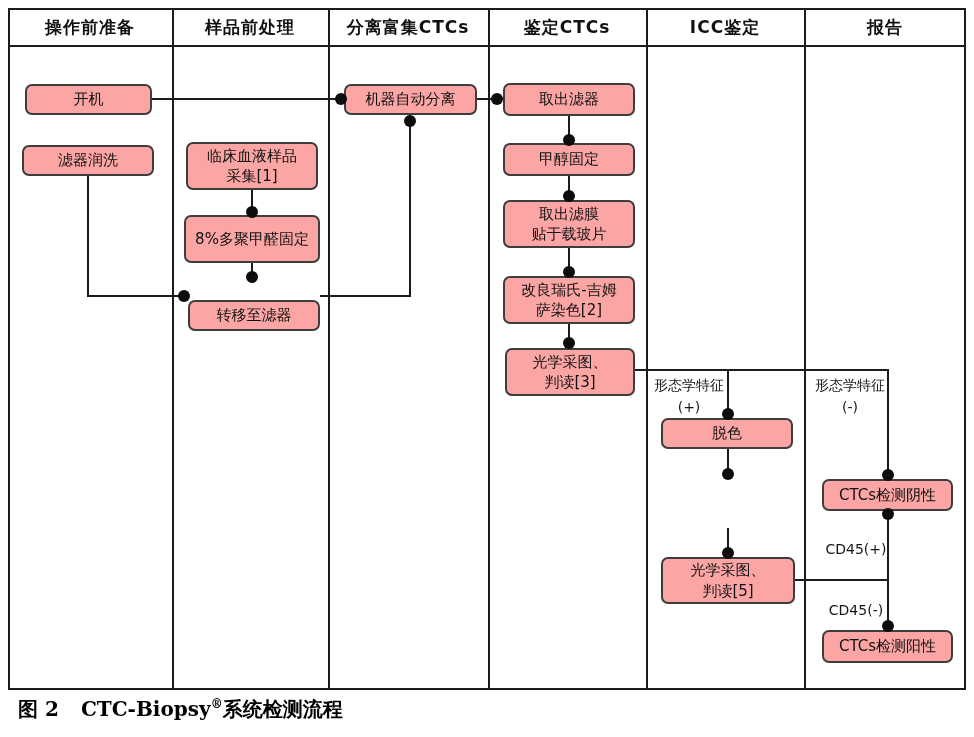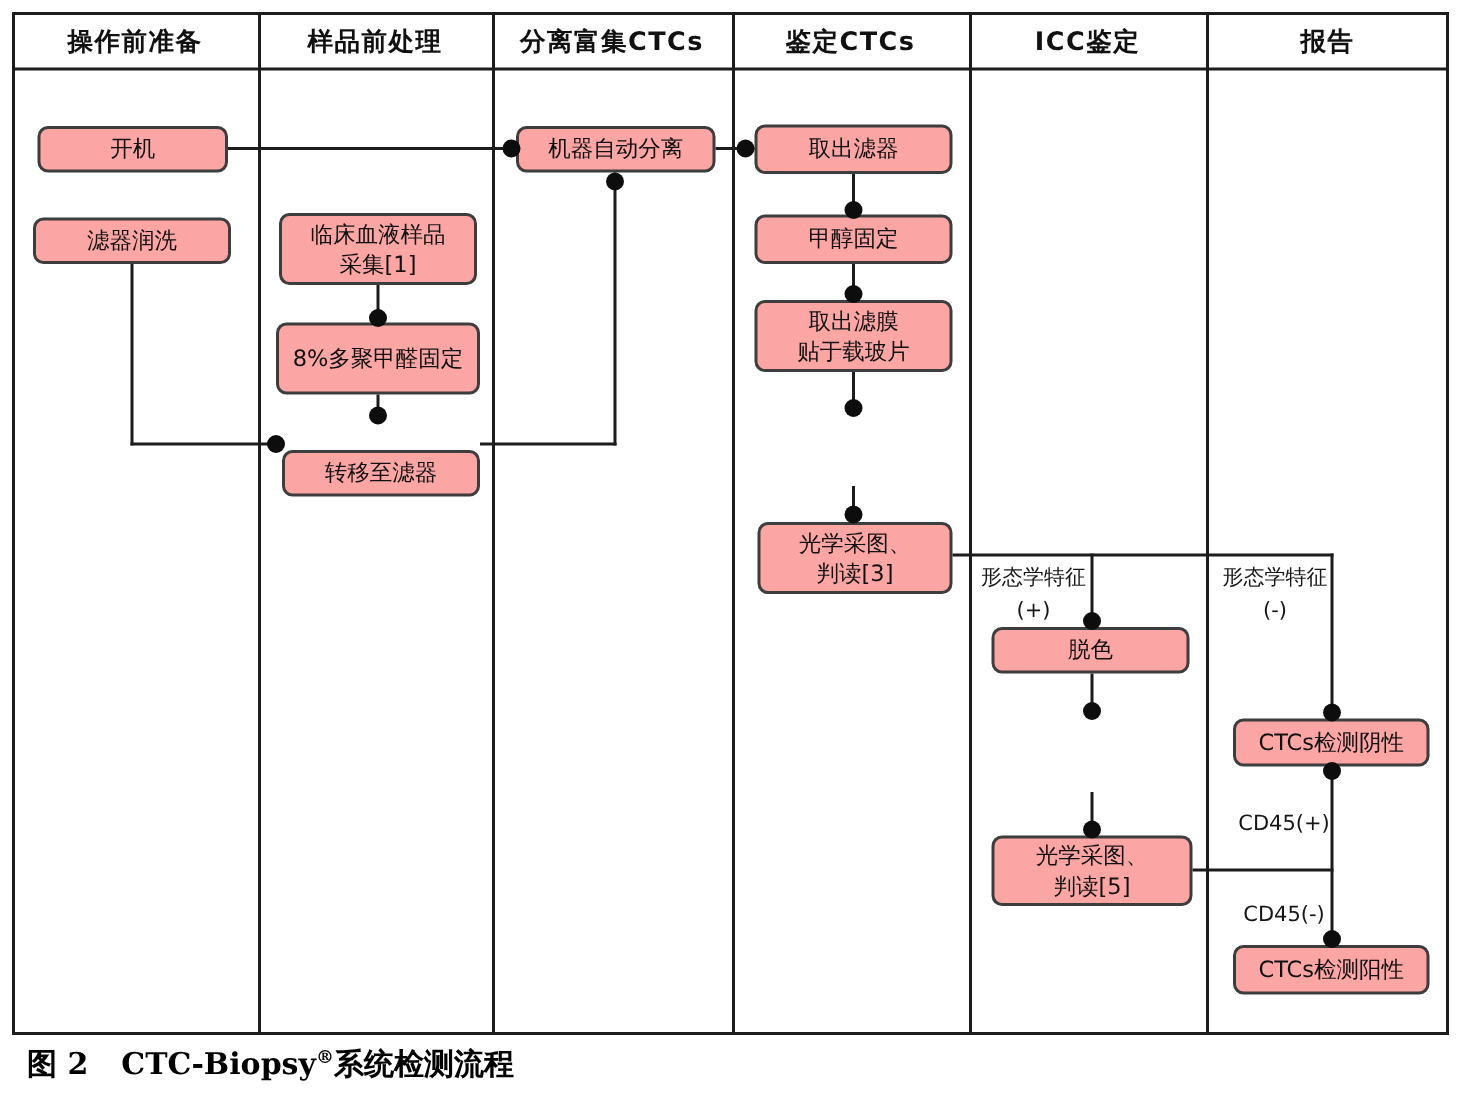--- a/index.html
+++ b/index.html
@@ -116,20 +116,22 @@
   <div class="node" style="left:22px;  top:145px; width:132px; height:31px;">滤器润洗</div>
   <div class="node" style="left:186px; top:142px; width:132px; height:48px;">临床血液样品
 采集[1]</div>
   <div class="node" style="left:184px; top:215px; width:136px; height:48px;">8%多聚甲醛固定</div>
   <div class="node" style="left:188px; top:280px; width:132px; height:31px;margin-top:20px;">转移至滤器</div>
   <div class="node" style="left:344px; top:84px;  width:133px; height:31px;">机器自动分离</div>
   <div class="node" style="left:503px; top:83px;  width:132px; height:33px;">取出滤器</div>
   <div class="node" style="left:503px; top:143px; width:132px; height:33px;">甲醇固定</div>
   <div class="node" style="left:503px; top:200px; width:132px; height:48px;">取出滤膜
 贴于载玻片</div>
+  <div class="node" style="left:503px; top:276px; width:132px; height:48px;">改良瑞氏-吉姆
+萨染色[2]</div>
   <div class="node" style="left:505px; top:348px; width:130px; height:48px;">光学采图、
 判读[3]</div>
   <div class="node" style="left:661px; top:418px; width:132px; height:31px;">脱色</div>
   <div class="node" style="left:661px; top:557px; width:134px; height:47px;">光学采图、
 判读[5]</div>
   <div class="node" style="left:822px; top:479px; width:131px; height:32px;">CTCs检测阴性</div>
   <div class="node" style="left:822px; top:630px; width:131px; height:33px;">CTCs检测阳性</div>
 
   <div class="elabel" style="left:645px; top:375px; width:88px;">形态学特征
 (+)</div>

